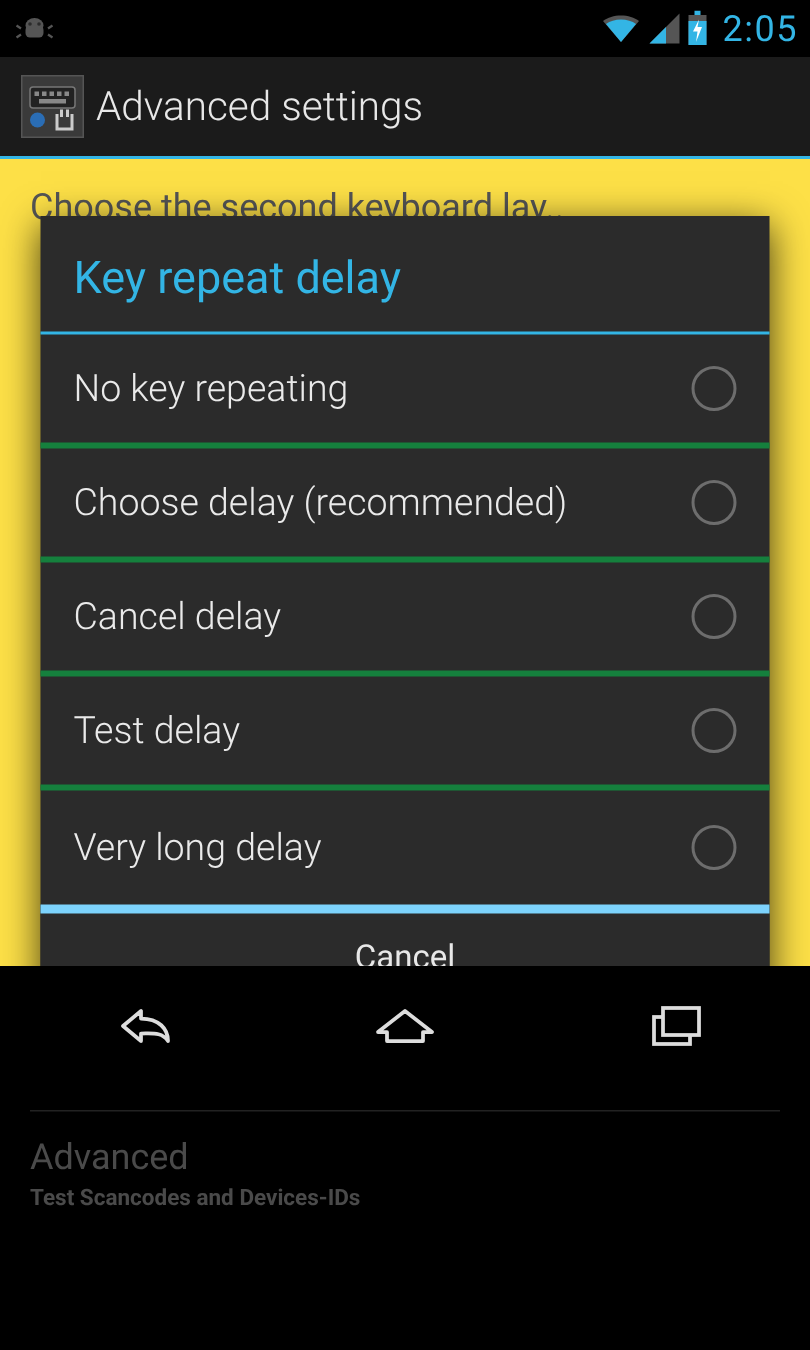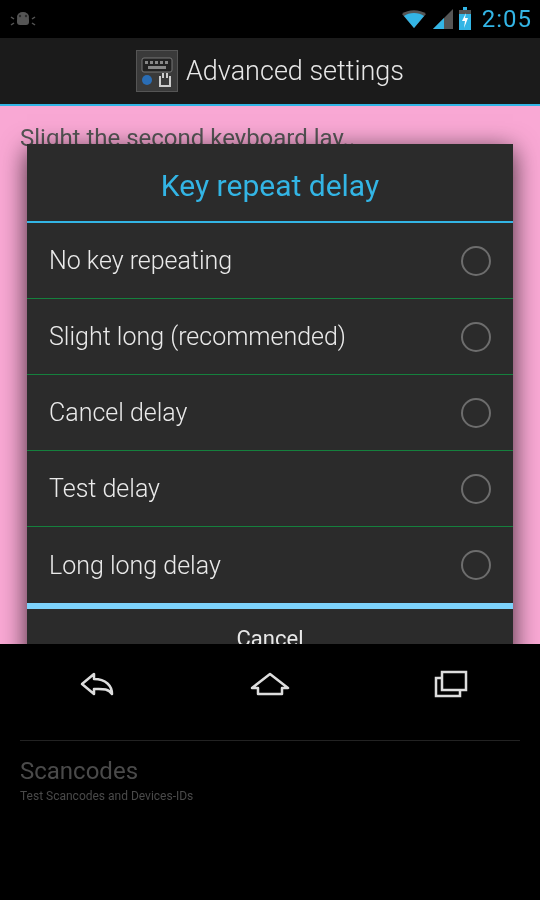--- a/index.html
+++ b/index.html
@@ -1,46 +1,46 @@
 <!DOCTYPE html>
 <html><head>
 <meta charset="utf-8">
 <style>
   * { box-sizing: border-box; margin: 0; padding: 0; }
   html, body { width: 540px; height: 900px; overflow: hidden; font-family: Roboto, "Helvetica Neue", Arial, sans-serif; background: #000; }
-  .screen { width: 540px; height: 724px; background: #f9a8d4; position: relative; }
+  .screen { width: 540px; height: 724px; background: #fde047; position: relative; }
 
   
   .status-bar { height: 38px; background: #000; display: flex; align-items: center; justify-content: flex-end; padding: 0 8px; gap: 4px; }
   .status-bar .clock { color: #33b5e5; font-size: 24px; margin-left: 6px; letter-spacing: 1px; }
   .status-bar svg { display: block; }
   .status-left { margin-right: auto; display:flex; align-items:center; }
 
   
-  .action-bar { height: 68px; background: #1b1b1b; display: flex; align-items: center; padding: 0 14px; gap: 8px; border-bottom: 2px solid #33b5e5; justify-content: center; }
+  .action-bar { height: 68px; background: #1b1b1b; display: flex; align-items: center; padding: 0 14px; gap: 8px; border-bottom: 2px solid #33b5e5; }
   .action-bar .app-icon { width: 42px; height: 42px; background: #3a3a3a; border: 1px solid #555; display:flex; align-items:center; justify-content:center; }
   .action-bar .title { color: #e8e8e8; font-size: 27px; font-weight: 300; }
   .app-icon svg { display:block; }
 
   
   .settings-bg { position: absolute; top: 106px; left: 0; right: 0; bottom: 80px; padding: 0 20px; color: #555; }
   .settings-bg .row { padding: 18px 90px 18px 0; border-top: 1px solid #222; }
   .settings-bg .row .t { font-size: 24px; color: #555; white-space: nowrap; overflow: hidden; text-overflow: ellipsis; }
   .settings-bg .header { color: #4a4a4a; font-size: 24px; padding-top: 16px; }
-  .settings-bg .sub { color: #4a4a4a; font-size: 12px; padding-top: 4px; }
+  .settings-bg .sub { color: #4a4a4a; font-size: 15px; padding-top: 4px; font-weight: bold; }
 
   
   .nav-bar { position: absolute; bottom: 0; left: 0; right: 0; height: 80px; background: #000; display: flex; align-items: center; justify-content: space-around; }
   .nav-btn { width: 120px; height: 60px; display:flex; align-items:center; justify-content:center; }
 
   
-  .dialog { position: absolute; left: 27px; right: 27px; top: 144px; background: #2b2b2b; box-shadow: 0 6px 24px rgba(0,0,0,0.75); text-align: center; }
+  .dialog { position: absolute; left: 27px; right: 27px; top: 144px; background: #2b2b2b; box-shadow: 0 6px 24px rgba(0,0,0,0.75); }
   .dialog-title { color: #33b5e5; font-size: 30px; font-weight: 400; padding: 24px 22px 18px 22px; border-bottom: 2px solid #33b5e5; }
   .dialog-list { }
-  .dlg-item { display: flex; align-items: center; justify-content: space-between; padding: 0 22px; height: 76px; border-bottom: 1px solid #15803d; }
+  .dlg-item { display: flex; align-items: center; justify-content: space-between; padding: 0 22px; height: 76px; border-bottom: 4px solid #15803d; }
   .dlg-item:last-child { border-bottom: none; }
   .dlg-item .label { color: #eaeaea; font-size: 25px; font-weight: 300; }
   .radio { width: 30px; height: 30px; border-radius: 50%; border: 2px solid #6d6d6d; position: relative; flex-shrink: 0; }
   .radio.selected { border-color: #33b5e5; }
   .radio.selected::after { content: ""; position: absolute; top: 50%; left: 50%; width: 14px; height: 14px; background: #33b5e5; border-radius: 50%; transform: translate(-50%, -50%); box-shadow: 0 0 4px #33b5e5;}
   .dialog-btnbar { border-top: 6px solid #7dd3fc; height: 64px; display:flex; align-items:center; justify-content:center; background:#2b2b2b; }
   .dialog-btn { color: #e8e8e8; font-size: 22px; width:100%; height:100%; display:flex; align-items:center; justify-content:center; }
 </style>
 </head>
 <body>
@@ -97,50 +97,50 @@
         <path d="M22 24 L22 34 L32 34 L32 24" stroke="#ccc" stroke-width="2" fill="none"></path>
         <rect x="24" y="21" width="2" height="5" fill="#ccc"></rect>
           <rect x="28" y="21" width="2" height="5" fill="#ccc"></rect>
       </svg>
     </div>
     <div class="title">Advanced settings</div>
   </div>
 
   <div class="settings-bg">
     <div class="row" style="border-top:none;">
-      <div class="t">Slight the second keyboard lay..</div>
+      <div class="t">Choose the second keyboard lay..</div>
     </div>
     <div style="height: 530px;"></div>
     <div style="font-size:18px;color:#4a4a4a;">rate a bit.</div>
     <div style="height:20px;border-bottom:1px solid #222;"></div>
-    <div class="header">Scancodes</div>
+    <div class="header">Advanced</div>
     <div class="sub">Test Scancodes and Devices-IDs</div>
   </div>
 
   <div class="dialog">
     <div class="dialog-title">Key repeat delay</div>
     <div class="dialog-list">
       <div class="dlg-item">
         <span class="label">No key repeating</span>
         <span class="radio"></span>
       </div>
       <div class="dlg-item">
-        <span class="label">Slight long (recommended)</span>
+        <span class="label">Choose delay (recommended)</span>
         <span class="radio"></span>
       </div>
       <div class="dlg-item">
         <span class="label">Cancel delay</span>
         <span class="radio"></span>
       </div>
       <div class="dlg-item">
         <span class="label">Test delay</span>
         <span class="radio"></span>
       </div>
       <div class="dlg-item">
-        <span class="label">Long long delay</span>
+        <span class="label">Very long delay</span>
         <span class="radio"></span>
       </div>
     </div>
     <div class="dialog-btnbar">
       <div class="dialog-btn">
         <span>Cancel</span>
       </div>
     </div>
   </div>
 

